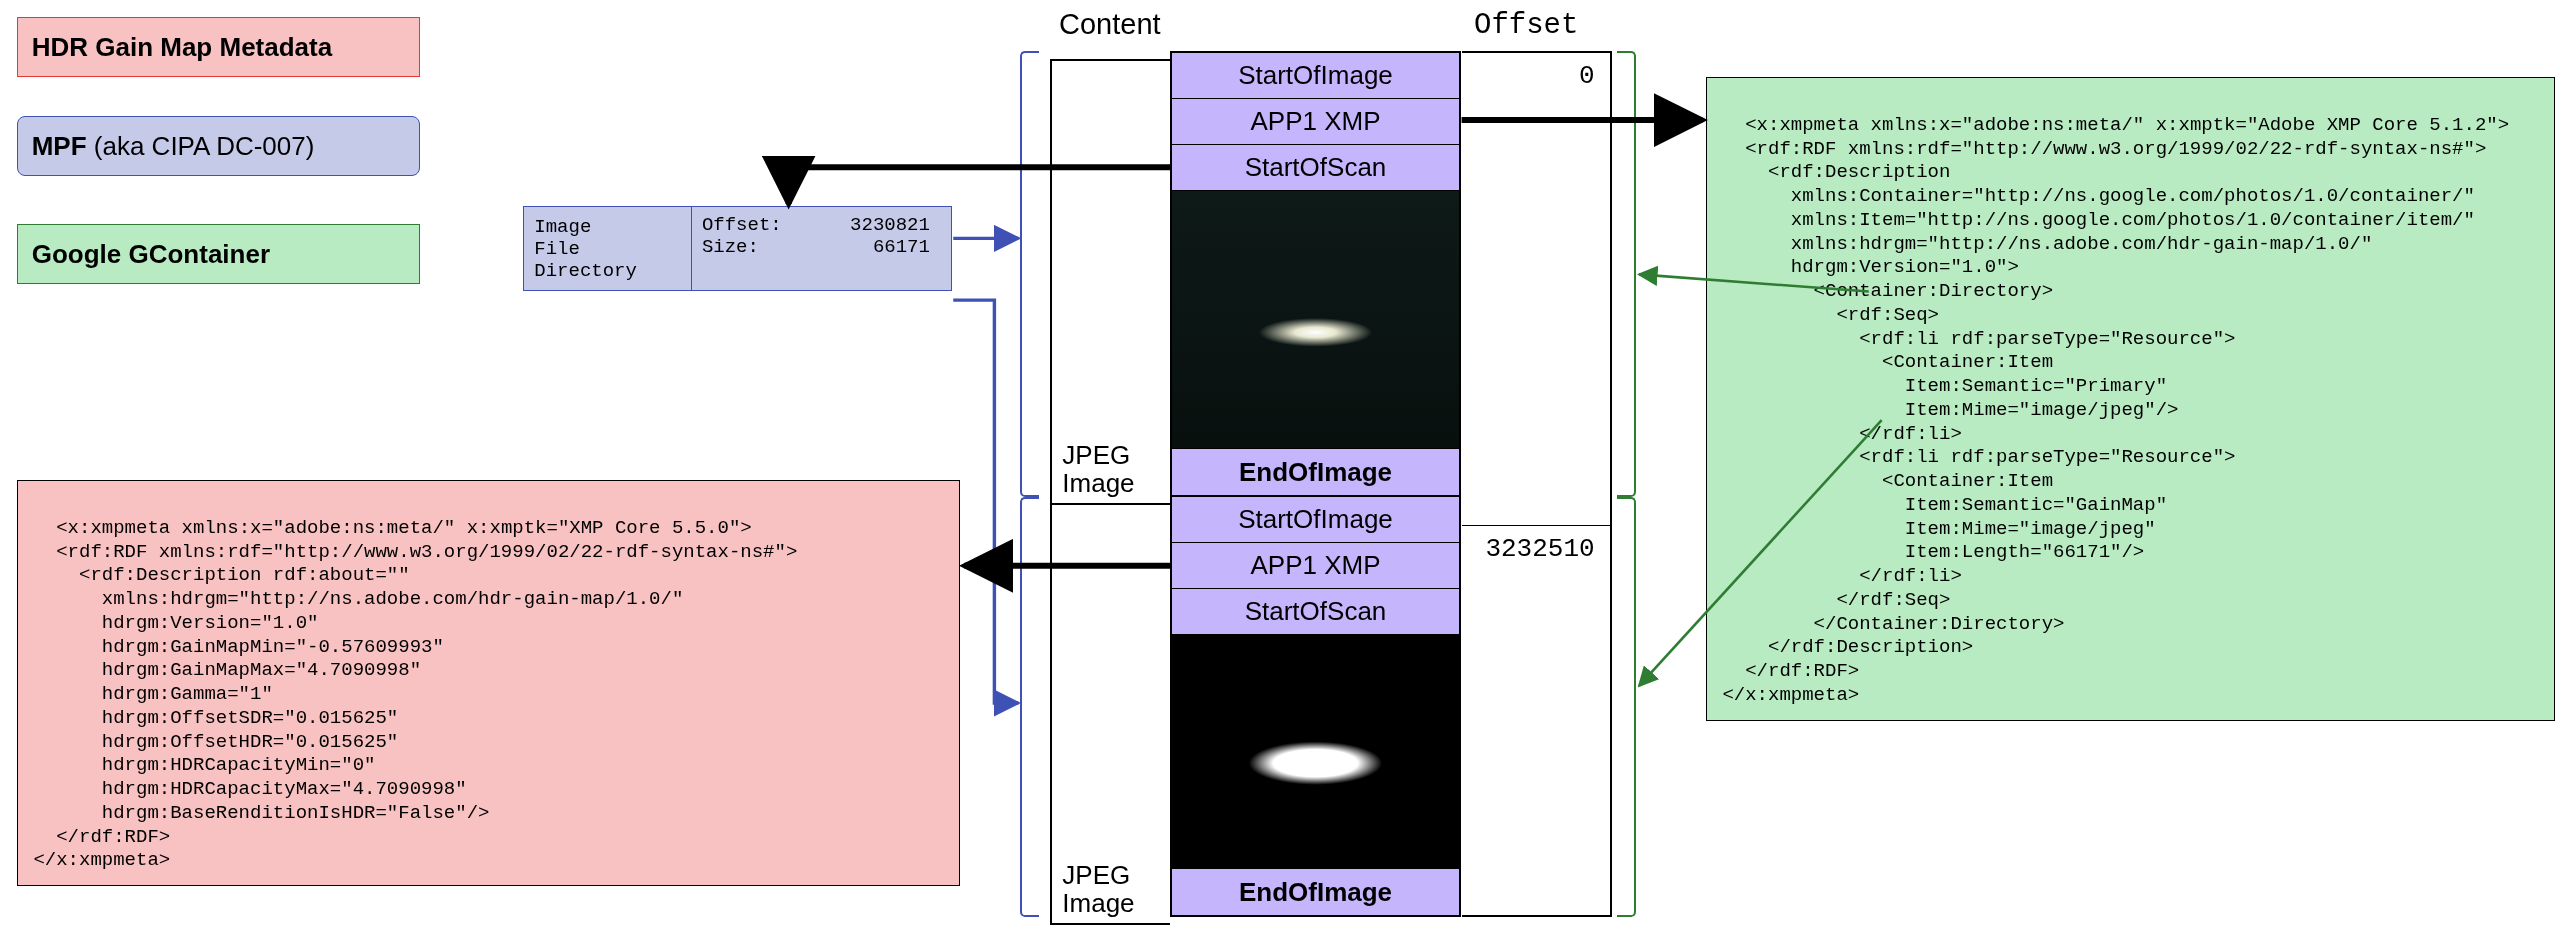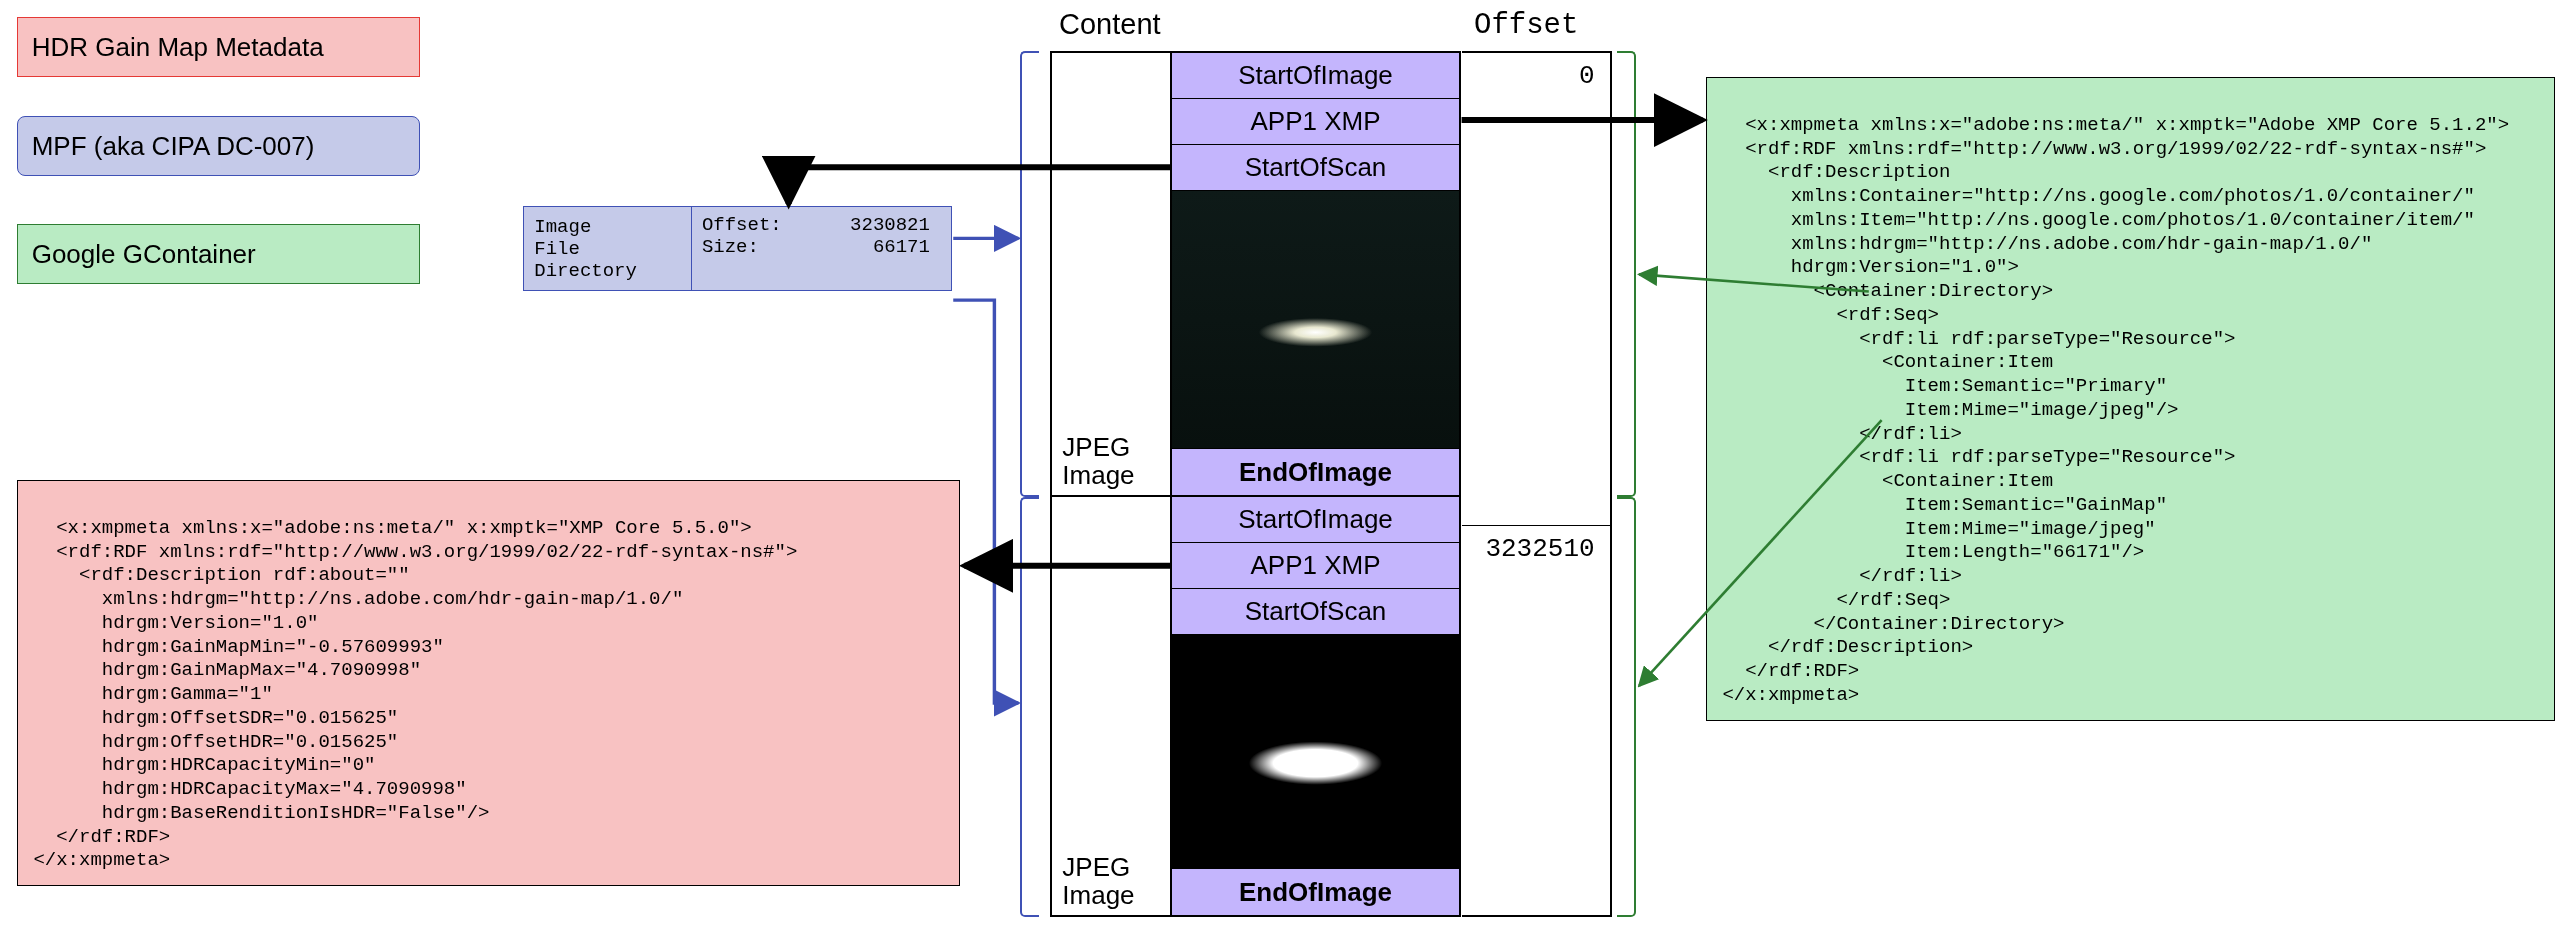--- a/index.html
+++ b/index.html
@@ -16,21 +16,21 @@
   body{
     width:2576px;
     height:938px;
     position:relative;
     font-family:var(--sans);
     background:#fff;
     overflow:hidden;
   }
   .box{position:absolute;border:1.7px solid #000;box-sizing:border-box;}
   .legend{height:60px;padding:0 13.7px;display:flex;align-items:center;font-size:26px;}
-  .legend b{font-weight:normal;}
+  .legend b{font-weight:bold;}
   .ifd{
     font-family:var(--mono);
     font-size:19px;
     background:var(--blue-fill);
     border-color:var(--blue-stroke);
     display:flex;
   }
   .ifd .lbl{width:146px;padding:8.6px 10.3px;border-right:1.7px solid var(--blue-stroke);white-space:pre;}
   .ifd .entries{flex:1;}
   .ifd .entry{padding:6.9px 10.3px;white-space:pre;}
@@ -58,21 +58,21 @@
     border-bottom:1.7px solid #000;
     display:flex;align-items:center;justify-content:center;
     font-size:26px;
     box-sizing:border-box;
   }
   .content-cell:last-child{border-bottom:none;font-weight:bold;}
   .img-cell{flex:1;border-bottom:1.7px solid #000;box-sizing:border-box;position:relative;background:#000;}
   .side-col{
     position:absolute;
     box-sizing:border-box;
-    display:flex;flex-direction:column;
+    display:flex;flex-direction:column;margin-top:8px;
   }
   .side-col .side-lbl{
     height:46px;
     display:flex;align-items:flex-end;
     padding:0 5.1px 5.1px 10.3px;
     font-size:26px;
   }
   .side-col .fill{flex:1;}
   .offset-col{
     position:absolute;

